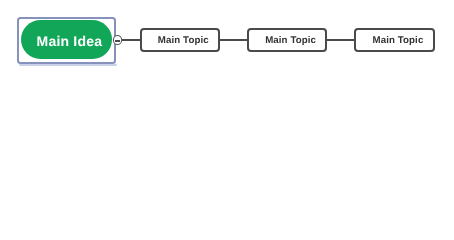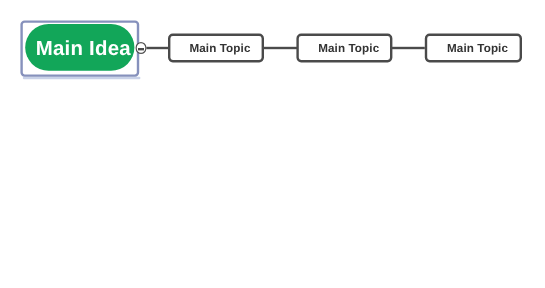--- a/index.html
+++ b/index.html
@@ -8,21 +8,21 @@
        font-family:"Liberation Sans",sans-serif;
        -webkit-font-smoothing:antialiased;text-rendering:geometricPrecision;}
   #canvas{position:relative;width:454px;height:79px;background:#fff;}
 
   .selbox{position:absolute;box-sizing:border-box;
           border:2px solid #8691bc;border-radius:3.5px;}
   .selshadow{position:absolute;background:#c9d2e8;border-radius:2px;}
 
   .root{position:absolute;box-sizing:border-box;background:#12a659;
         border-radius:20px;color:#fff;font-weight:bold;
-        font-size:17px;letter-spacing:0.2px;padding-left:5.6px;padding-top:2.4px;
+        font-size:14px;letter-spacing:0.2px;padding-left:5.6px;padding-top:2.4px;
         display:flex;align-items:center;justify-content:center;}
 
   .topic{position:absolute;box-sizing:border-box;
          border:2px solid #4a4a4a;border-radius:4px;background:#fff;
          color:#333;font-weight:bold;font-size:9.7px;letter-spacing:0.1px;padding-left:7px;padding-top:2.2px;
          display:flex;align-items:center;justify-content:center;}
 
   .connector{position:absolute;background:#4b4b4b;height:1.6px;}
 
   .collapse{position:absolute;box-sizing:border-box;

